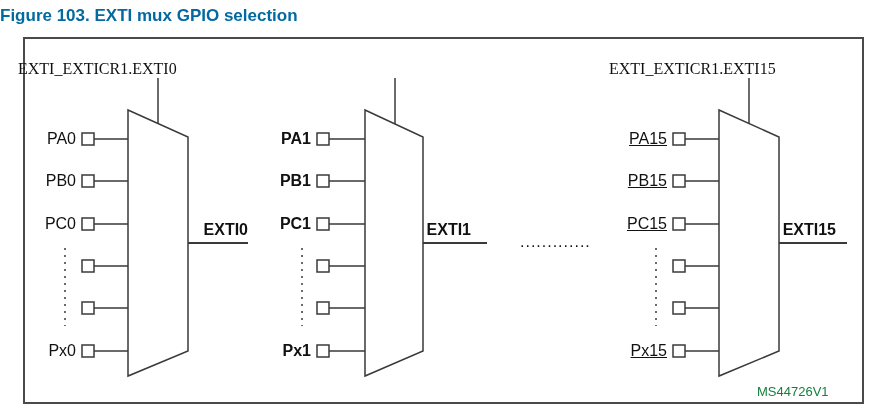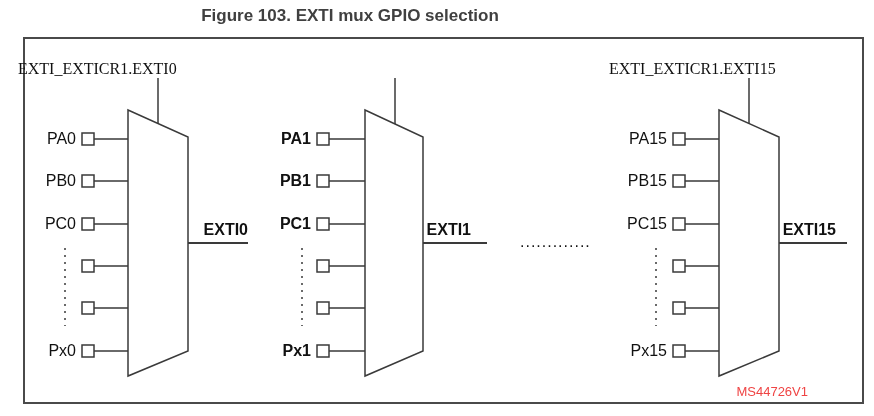--- a/index.html
+++ b/index.html
@@ -9,24 +9,24 @@
     height: 416px;
     background: #ffffff;
     font-family: "Liberation Sans", sans-serif;
     color: #111111;
     overflow: hidden;
   }
   .figure-title {
     position: absolute;
     left: 0; top: 6px;
     width: 700px;
-    text-align: center;
+    text-align: left;
     font-size: 17px;
     font-weight: bold;
-    color: #404040;
+    color: #0369a1;
   }
   .frame {
     position: absolute;
     left: 23px; top: 37px;
     width: 837px; height: 363px;
     border: 2px solid #4a4a4a;
     background: transparent;
   }
   .diagram-svg {
     position: absolute;
@@ -48,21 +48,21 @@
   .in-label {
     position: absolute;
     width: 80px;
     text-align: right;
     font-size: 16px;
     line-height: 16px;
     white-space: nowrap;
   }
   .in-label.m0 { left: -4px;  }  
   .in-label.m1 { left: 231px; font-weight: bold; }  
-  .in-label.m2 { left: 587px; }  
+  .in-label.m2 { left: 587px; text-decoration: underline; }  
   .row-0 { top: 131px; }
   .row-1 { top: 173px; }
   .row-2 { top: 216px; }
   .row-5 { top: 343px; }
   .out-label {
     position: absolute;
     top: 222px;
     text-align: right;
     font-size: 16px;
     line-height: 16px;
@@ -75,25 +75,25 @@
   .dots-separator {
     position: absolute;
     left: 520px; top: 234px;
     font-size: 16px;
     line-height: 16px;
     letter-spacing: 1px;
     color: #111111;
   }
   .watermark {
     position: absolute;
-    left: 718px; top: 384px;
+    left: 757px; top: 384px;
     width: 90px;
-    text-align: right;
+    text-align: left;
     font-size: 13px;
-    color: #ef4444;
+    color: #15803d;
   }
 </style>
 </head>
 <body>
 
 <div class="page">
 
   <div class="figure-title">Figure 103. EXTI mux GPIO selection</div>
 
   <div class="frame"></div>

